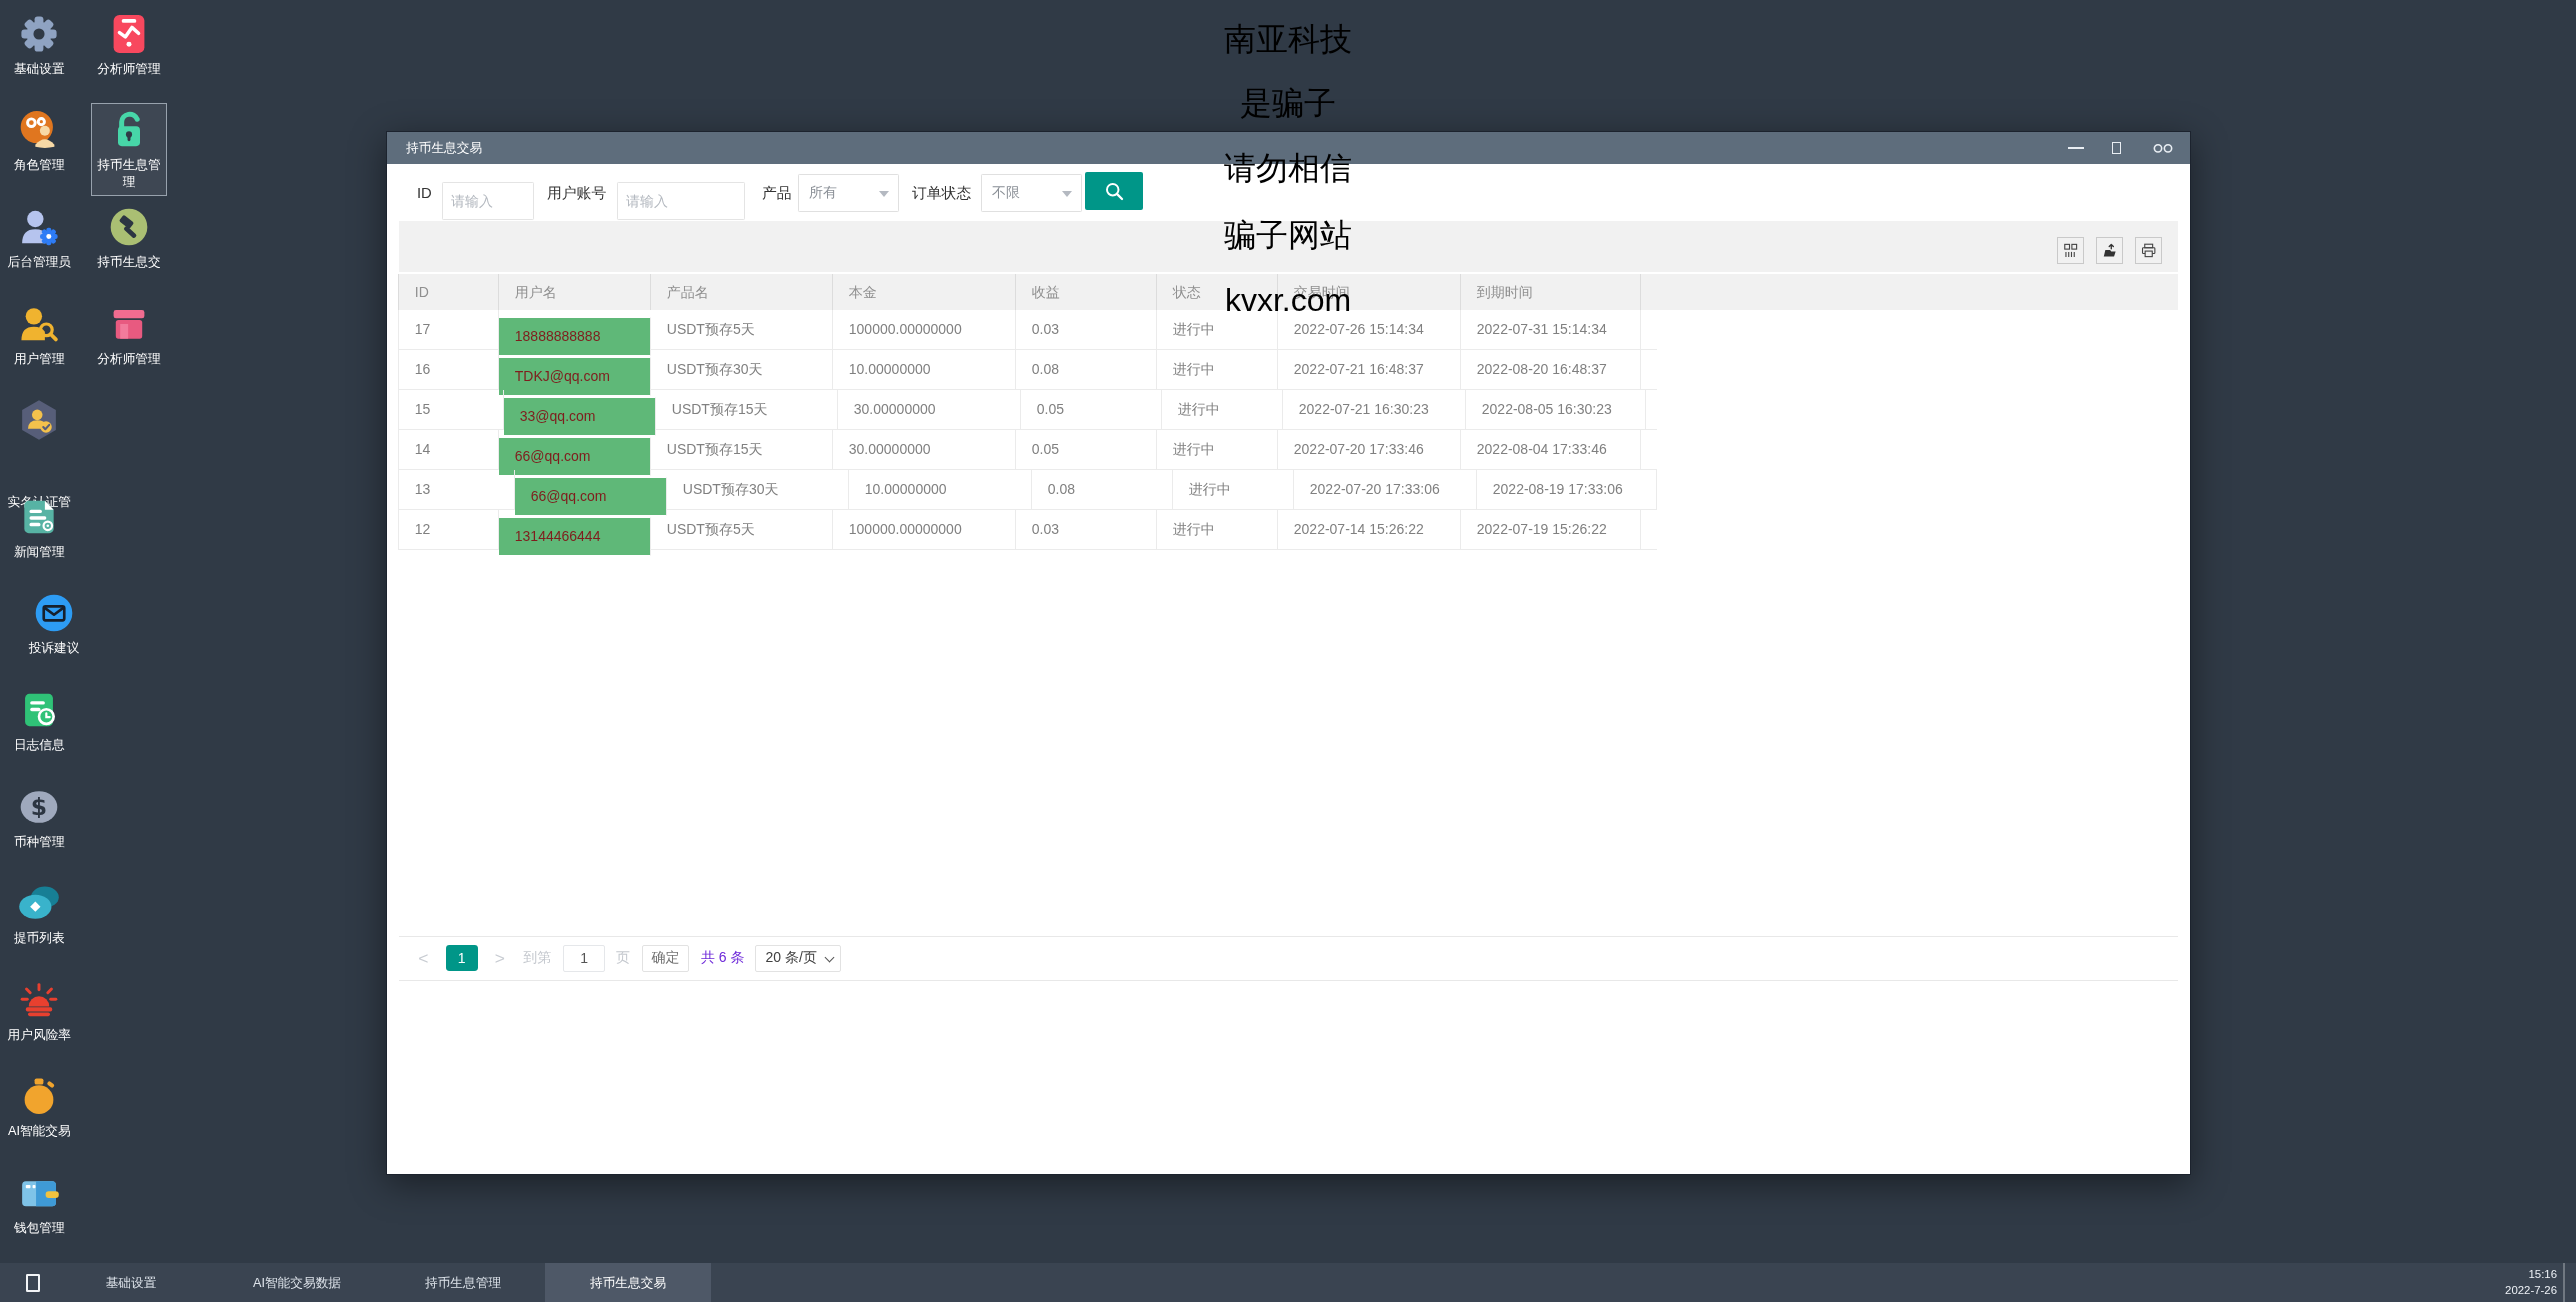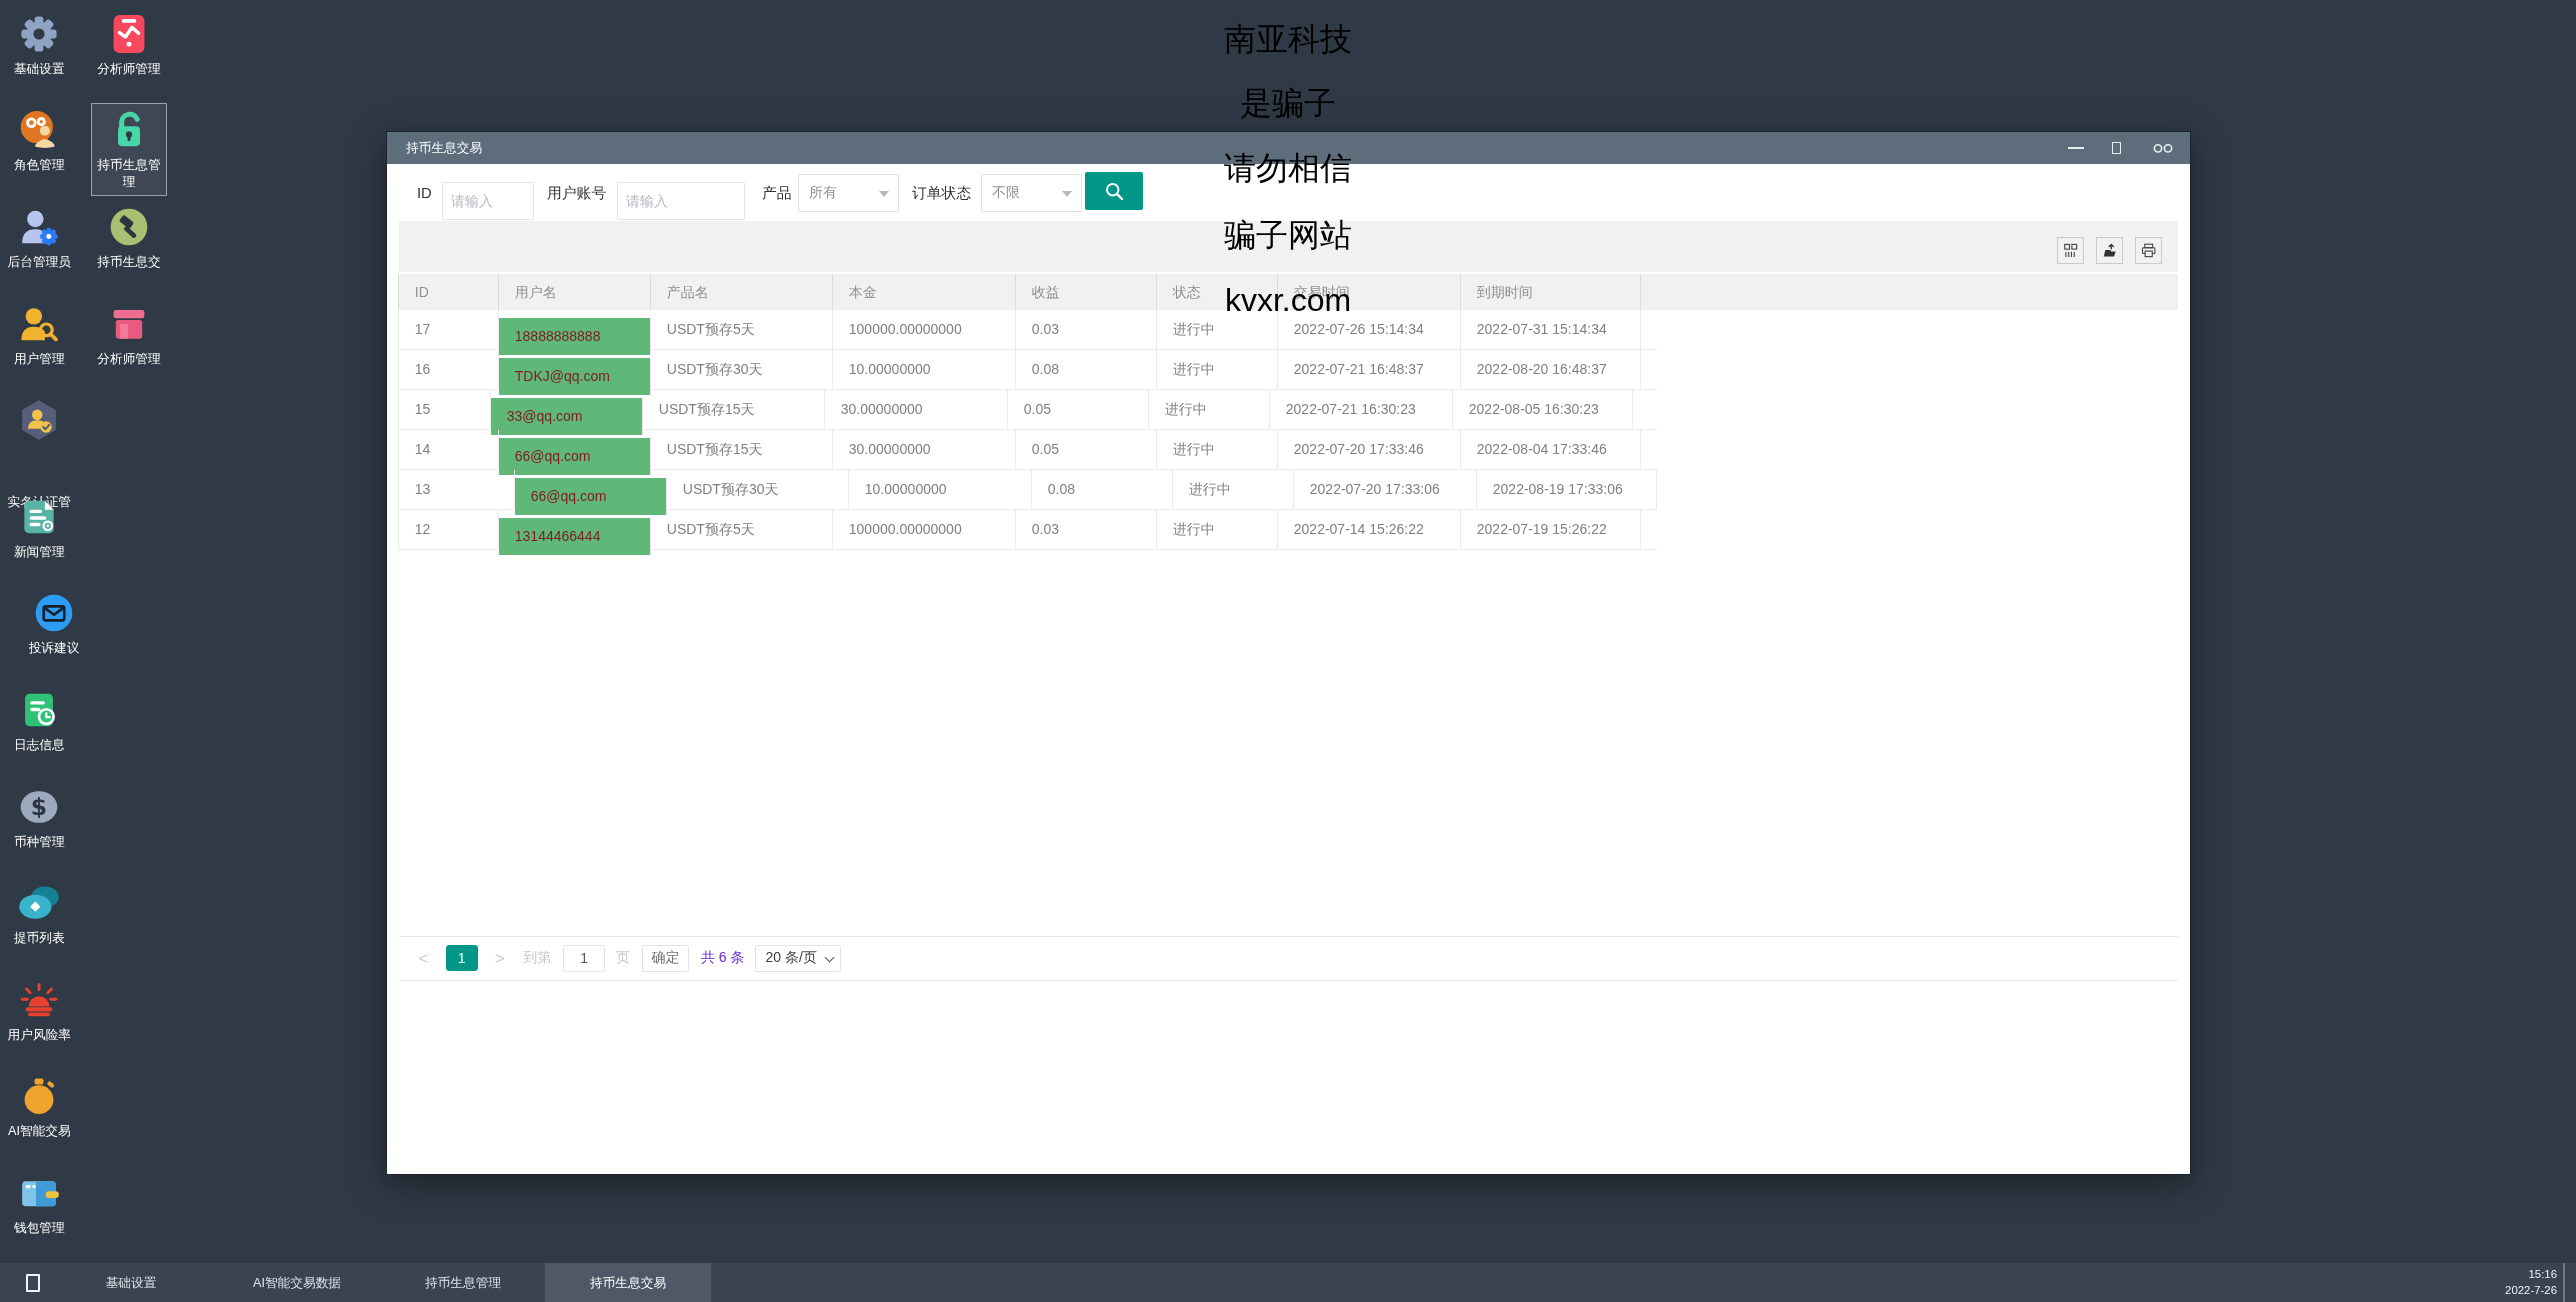--- a/index.html
+++ b/index.html
@@ -398,21 +398,21 @@
           <div class="td" style="width: 101px;">16</div>
           <div class="td green" style="width: 152px;">TDKJ@qq.com</div>
           <div class="td" style="width: 182px;">USDT预存30天</div>
           <div class="td" style="width: 183px;">10.00000000</div>
           <div class="td" style="width: 141px;">0.08</div>
           <div class="td" style="width: 121px;">进行中</div>
           <div class="td" style="width: 183px;">2022-07-21 16:48:37</div>
           <div class="td" style="width: 180px;">2022-08-20 16:48:37</div>
         </div>
         <div class="trow">
-          <div class="td" style="width: 93px;">15</div>
+          <div class="td" style="width: 106px;">15</div>
           <div class="td green" style="width: 152px;">33@qq.com</div>
           <div class="td" style="width: 182px;">USDT预存15天</div>
           <div class="td" style="width: 183px;">30.00000000</div>
           <div class="td" style="width: 141px;">0.05</div>
           <div class="td" style="width: 121px;">进行中</div>
           <div class="td" style="width: 183px;">2022-07-21 16:30:23</div>
           <div class="td" style="width: 180px;">2022-08-05 16:30:23</div>
         </div>
         <div class="trow">
           <div class="td" style="width: 101px;">14</div>

